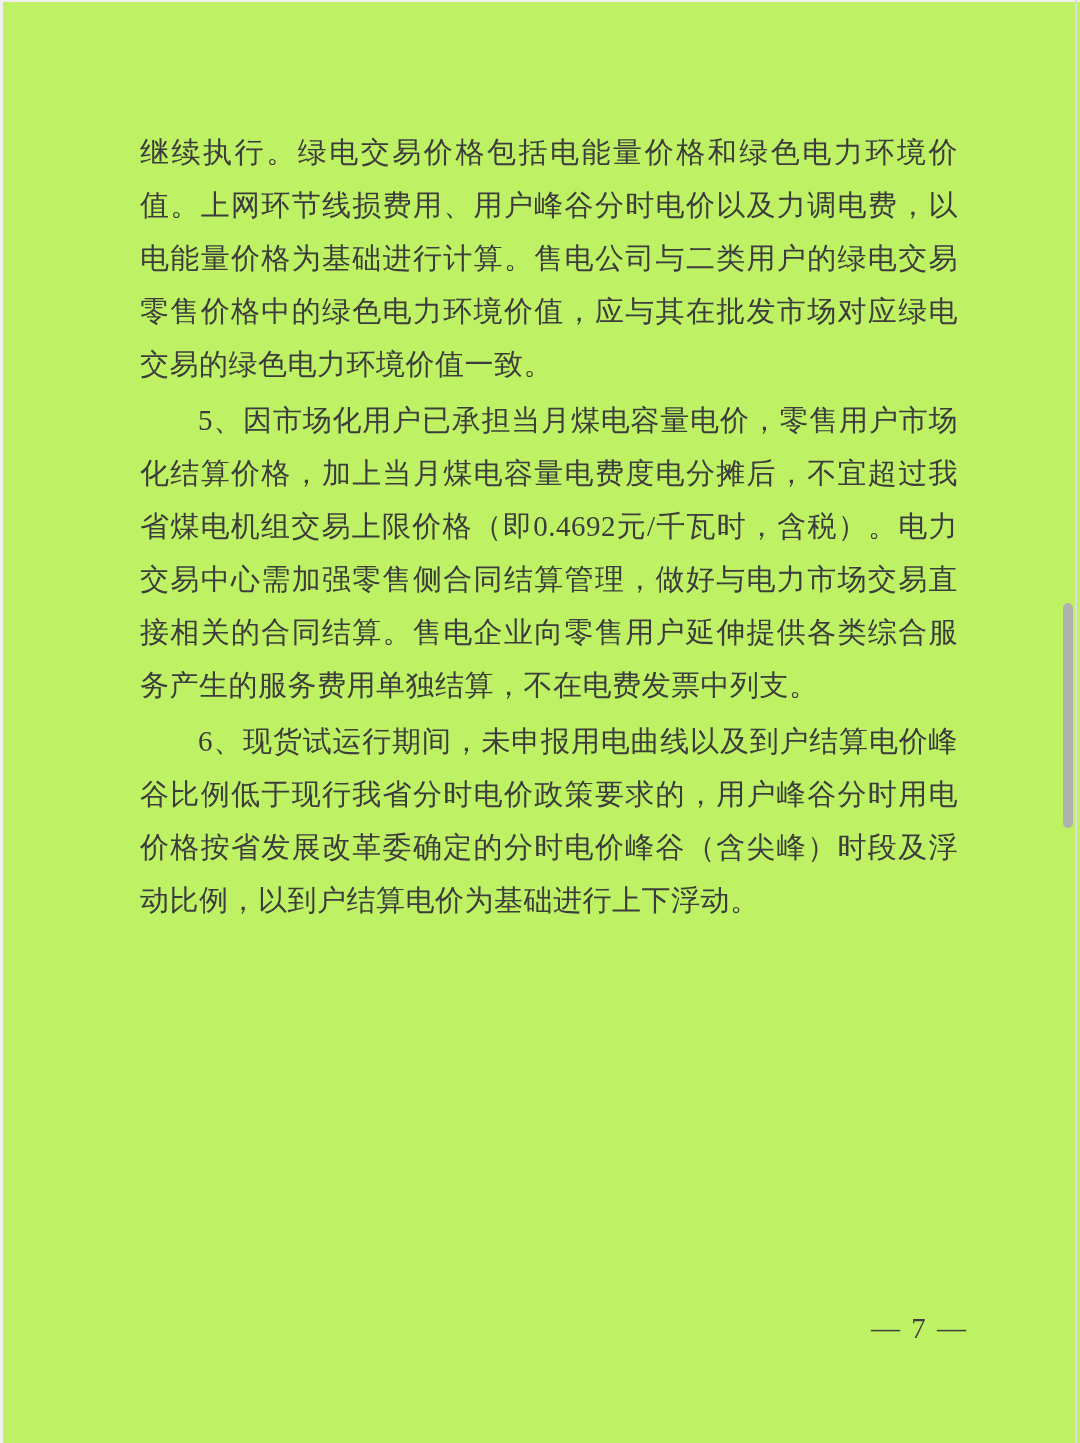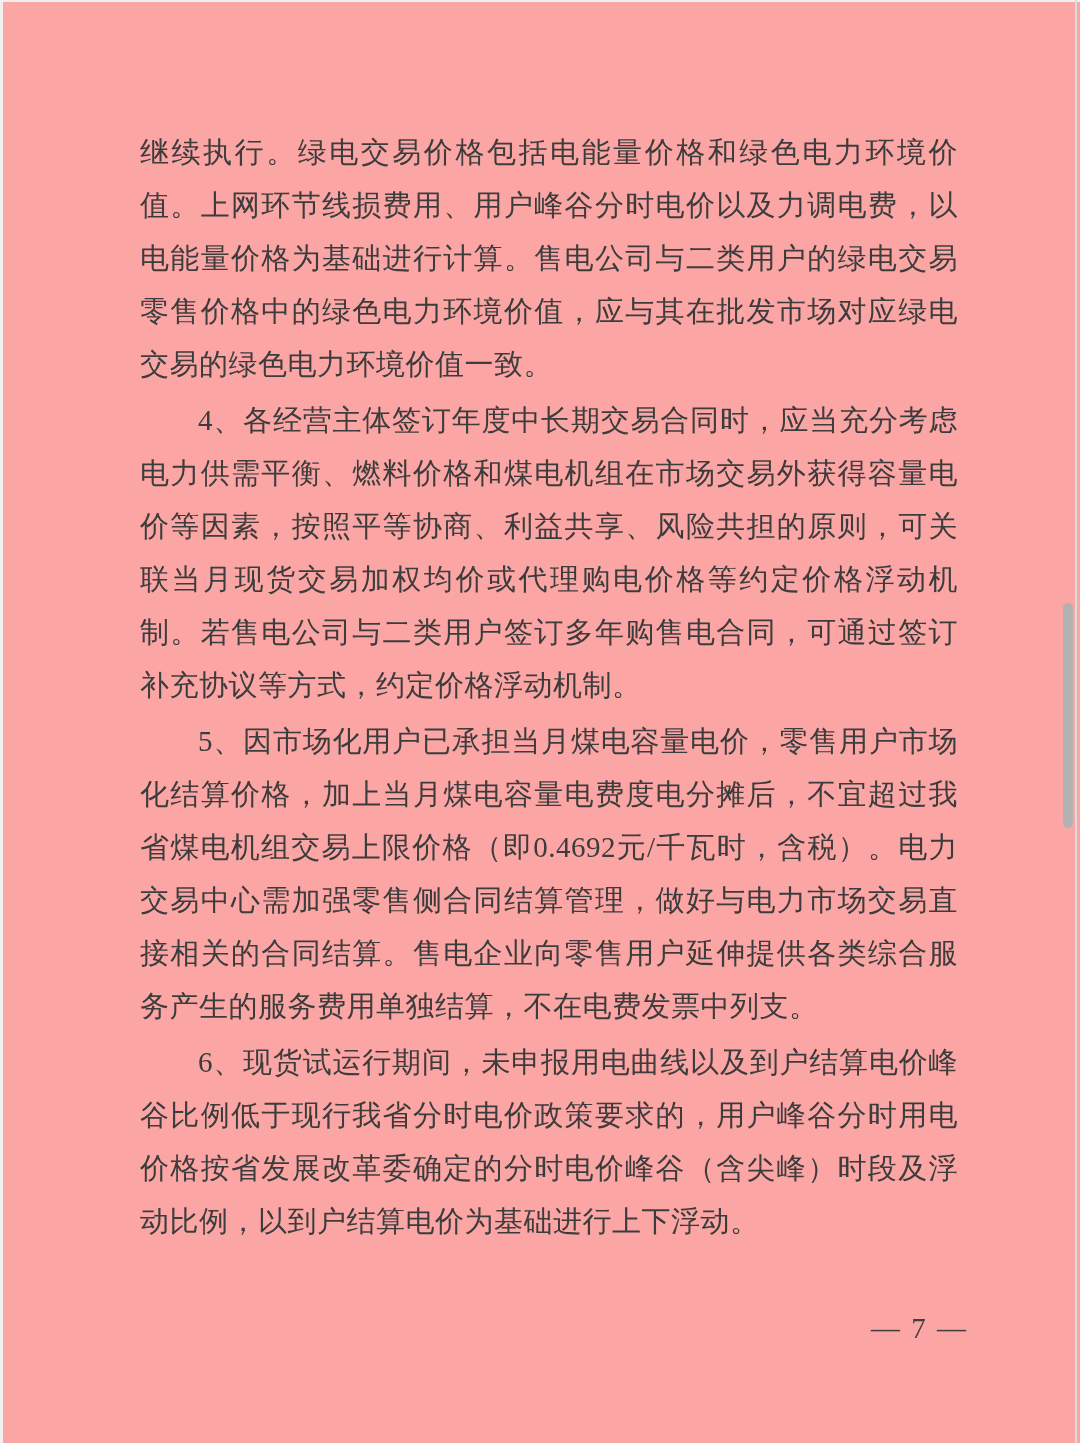--- a/index.html
+++ b/index.html
@@ -10,21 +10,21 @@
     width: 1080px;
     height: 1443px;
     background: #fbfbfb;
     font-family: "Liberation Serif", "DejaVu Serif", serif;
     overflow: hidden;
   }
   .page {
     position: relative;
     width: 1080px;
     height: 1443px;
-    background: #fca5a5;
+    background: #bef264;
     box-sizing: border-box;
     padding-left: 36px;
   }
   
   .edge-top {
     position: absolute;
     top: 0; left: 0; right: 0;
     height: 2px;
     background: #efefef;
   }
@@ -83,21 +83,20 @@
 <body>
 
 <div class="page">
 
   <div class="edge-top"></div>
   <div class="edge-left"></div>
   <div class="edge-line-right"></div>
 
   <div class="content">
     <p>继续执行。绿电交易价格包括电能量价格和绿色电力环境价值。上网环节线损费用、用户峰谷分时电价以及力调电费，以电能量价格为基础进行计算。售电公司与二类用户的绿电交易零售价格中的绿色电力环境价值，应与其在批发市场对应绿电交易的绿色电力环境价值一致。</p>
-    <p class="indent">4、各经营主体签订年度中长期交易合同时，应当充分考虑电力供需平衡、燃料价格和煤电机组在市场交易外获得容量电价等因素，按照平等协商、利益共享、风险共担的原则，可关联当月现货交易加权均价或代理购电价格等约定价格浮动机制。若售电公司与二类用户签订多年购售电合同，可通过签订补充协议等方式，约定价格浮动机制。</p>
     <p class="indent">5、因市场化用户已承担当月煤电容量电价，零售用户市场化结算价格，加上当月煤电容量电费度电分摊后，不宜超过我省煤电机组交易上限价格（即0.4692元/千瓦时，含税）。电力交易中心需加强零售侧合同结算管理，做好与电力市场交易直接相关的合同结算。售电企业向零售用户延伸提供各类综合服务产生的服务费用单独结算，不在电费发票中列支。</p>
     <p class="indent">6、现货试运行期间，未申报用电曲线以及到户结算电价峰谷比例低于现行我省分时电价政策要求的，用户峰谷分时用电价格按省发展改革委确定的分时电价峰谷（含尖峰）时段及浮动比例，以到户结算电价为基础进行上下浮动。</p>
   </div>
 
   <div class="page-number">— 7 —</div>
 
   <div class="scrollbar-thumb"></div>
 
 </div>
 

